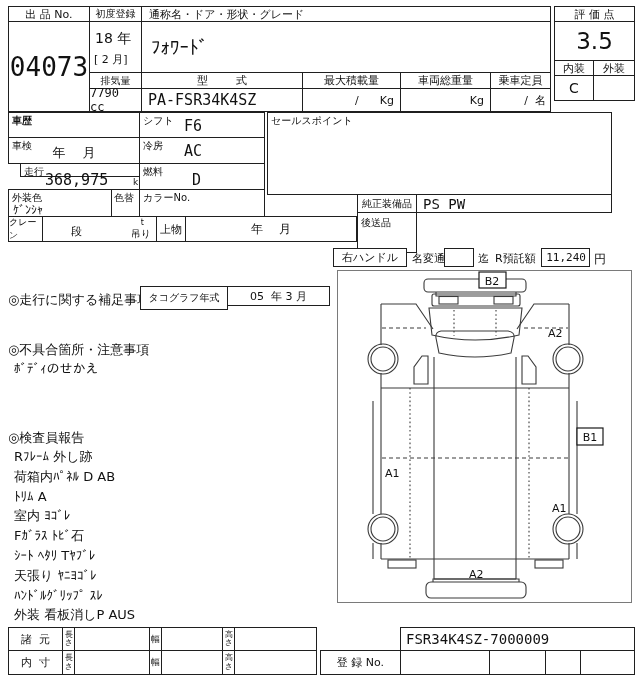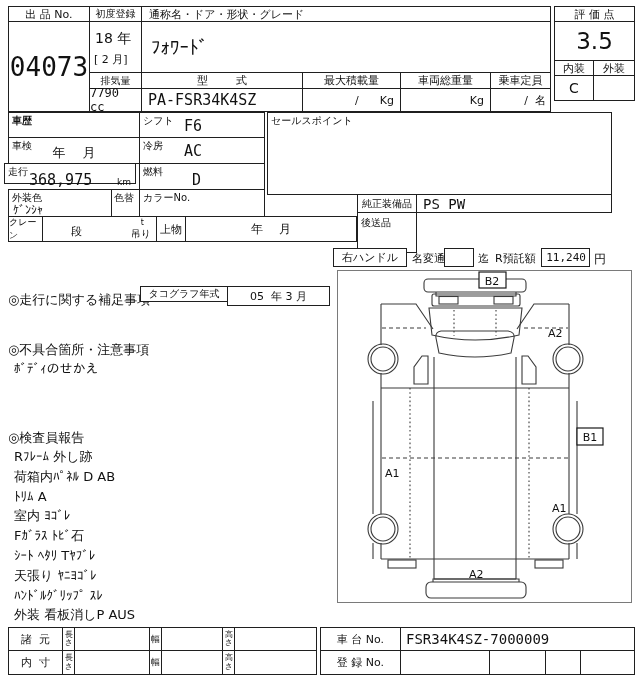--- a/index.html
+++ b/index.html
@@ -79,21 +79,21 @@
 
   <div class="cell" style="left:8px;top:137px;width:132px;height:27px;">
     <span class="corner">車検</span>
     <span class="ccenter">年　 月</span>
   </div>
   <div class="cell" style="left:139px;top:137px;width:126px;height:27px;">
     <span class="corner">冷房</span>
     <span class="cval mono">AC</span>
   </div>
 
-  <div class="cell" style="left:4px;top:163px;width:132px;height:21px;">
+  <div class="cell" style="left:20px;top:163px;width:132px;height:14px;">
     <span class="corner">走行</span>
     <span class="txt mono f15" style="left:24px;top:7px;">368,975</span>
     <span class="txt f9" style="left:94px;top:13px;padding-left:18px;">km</span>
   </div>
   <div class="cell" style="left:139px;top:163px;width:126px;height:27px;">
     <span class="corner">燃料</span>
     <span class="cval mono" style="left:52px;top:7px;">D</span>
   </div>
 
   <div class="cell" style="left:8px;top:189px;width:104px;height:28px;">
@@ -127,21 +127,21 @@
 
   <div class="cell ctr f11" style="left:333px;top:248px;width:74px;height:19px;">右ハンドル</div>
   <span class="txt f11" style="left:412px;top:251px;">名変通知</span>
   <div class="cell" style="left:444px;top:248px;width:30px;height:19px;"></div>
   <span class="txt f11" style="left:478px;top:251px;">迄</span>
   <span class="txt f11" style="left:495px;top:251px;">R預託額</span>
   <div class="cell right mono f11" style="left:541px;top:248px;width:49px;height:19px;padding-right:3px;">11,240</div>
   <span class="txt f12" style="left:594px;top:251px;">円</span>
 
   <span class="txt f13" style="left:8px;top:291px;">◎走行に関する補足事項</span>
-  <div class="cell ctr f10" style="left:140px;top:286px;width:88px;height:16px;">タコグラフ年式</div>
+  <div class="cell ctr f10" style="left:140px;top:286px;width:88px;height:24px;">タコグラフ年式</div>
   <div class="cell ctr f11 pre" style="left:227px;top:286px;width:103px;height:20px;">05  年 3 月</div>
 
   <span class="txt f13" style="left:8px;top:341px;">◎不具合箇所・注意事項</span>
   <span class="txt f13" style="left:14px;top:361px;">ﾎﾞﾃﾞｨのせかえ</span>
 
   <span class="txt f13" style="left:8px;top:429px;">◎検査員報告</span>
   <div style="position:absolute;left:14px;top:447px;">
     <div class="insp-item">Rﾌﾚｰﾑ 外し跡</div>
     <div class="insp-item">荷箱内ﾊﾟﾈﾙ D AB</div>
     <div class="insp-item">ﾄﾘﾑ A</div>
@@ -218,21 +218,20 @@
   <div class="cell ctr" style="left:62px;top:627px;width:13px;height:24px;">
     <span class="vlab">長さ</span>
   </div>
   <div class="cell" style="left:74px;top:627px;width:76px;height:24px;"></div>
   <div class="cell ctr f9" style="left:149px;top:627px;width:13px;height:24px;">幅</div>
   <div class="cell" style="left:161px;top:627px;width:62px;height:24px;"></div>
   <div class="cell ctr" style="left:222px;top:627px;width:13px;height:24px;">
     <span class="vlab">高さ</span>
   </div>
   <div class="cell" style="left:234px;top:627px;width:83px;height:24px;"></div>
-  <div class="cell ctr f11" style="left:320px;top:627px;width:81px;height:24px;">車 台 No.</div>
   <div class="cell left mono f14" style="left:400px;top:627px;width:235px;height:24px;padding-left:5px;">FSR34K4SZ-7000009</div>
 
   <div class="cell ctr f11 pre" style="left:8px;top:650px;width:55px;height:25px;">内  寸</div>
   <div class="cell ctr" style="left:62px;top:650px;width:13px;height:25px;">
     <span class="vlab">長さ</span>
   </div>
   <div class="cell" style="left:74px;top:650px;width:76px;height:25px;"></div>
   <div class="cell ctr f9" style="left:149px;top:650px;width:13px;height:25px;">幅</div>
   <div class="cell" style="left:161px;top:650px;width:62px;height:25px;"></div>
   <div class="cell ctr" style="left:222px;top:650px;width:13px;height:25px;">

